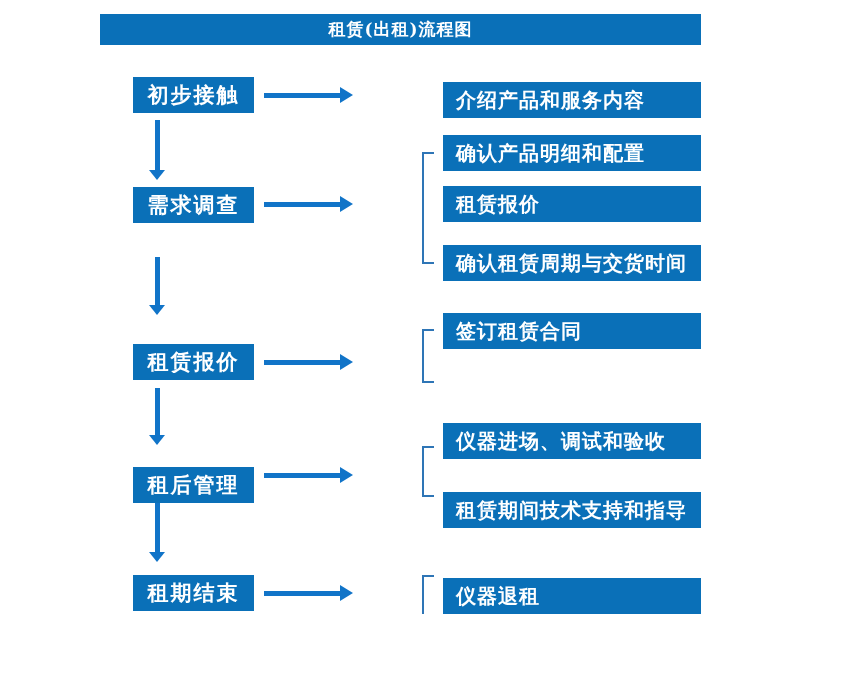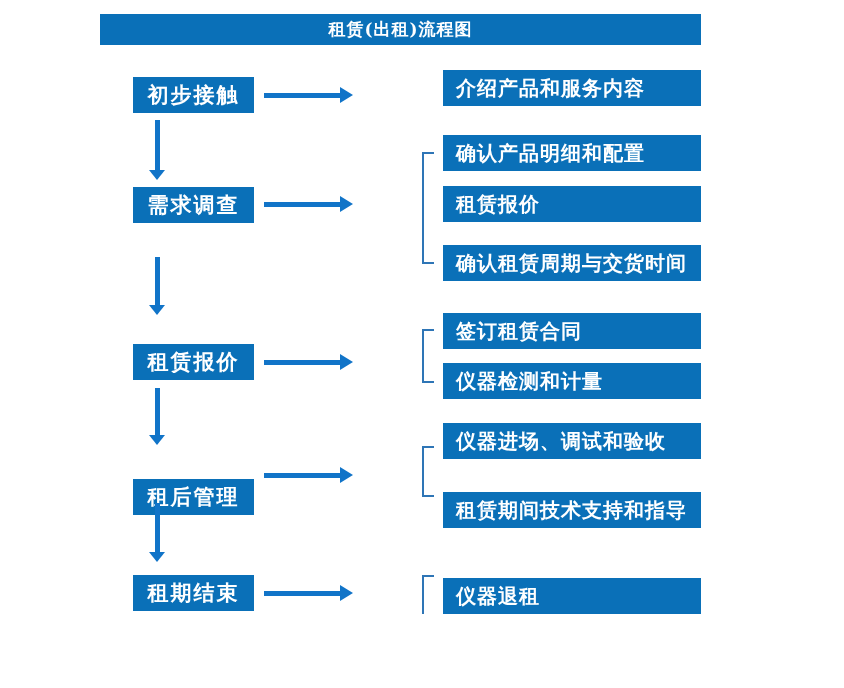--- a/index.html
+++ b/index.html
@@ -55,21 +55,21 @@
 </head>
 <body>
 
 <div class="canvas">
 
   <div class="title-bar">租赁(出租)流程图</div>
 
   <div class="step-box" style="top:77px">初步接触</div>
   <div class="step-box" style="top:187px">需求调查</div>
   <div class="step-box" style="top:344px">租赁报价</div>
-  <div class="step-box" style="top:479px">租后管理</div>
+  <div class="step-box" style="top:467px">租后管理</div>
   <div class="step-box" style="top:575px">租期结束</div>
 
   <div class="v-arrow" style="top:120px;height:60px">
       <div class="shaft"></div>
       <div class="head"></div>
     </div>
   <div class="v-arrow" style="top:257px;height:58px">
       <div class="shaft"></div>
       <div class="head"></div>
     </div>
@@ -101,23 +101,22 @@
   <div class="h-arrow" style="top:585px">
       <div class="shaft"></div>
       <div class="head"></div>
     </div>
 
   <div class="bracket" style="top:152px;height:112px"></div>
   <div class="bracket" style="top:329px;height:54px"></div>
   <div class="bracket" style="top:446px;height:51px"></div>
   <div class="bracket" style="top:575px;height:52px"></div>
 
-  <div class="out-box" style="top:70px">介绍产品和服务内容</div>
+  <div class="out-box" style="top:82px">介绍产品和服务内容</div>
   <div class="out-box" style="top:135px">确认产品明细和配置</div>
   <div class="out-box" style="top:186px">租赁报价</div>
   <div class="out-box" style="top:245px">确认租赁周期与交货时间</div>
   <div class="out-box" style="top:313px">签订租赁合同</div>
-  <div class="out-box" style="top:363px">仪器检测和计量</div>
   <div class="out-box" style="top:423px">仪器进场、调试和验收</div>
   <div class="out-box" style="top:492px">租赁期间技术支持和指导</div>
   <div class="out-box" style="top:578px">仪器退租</div>
 
 </div>
 
 </body></html>

